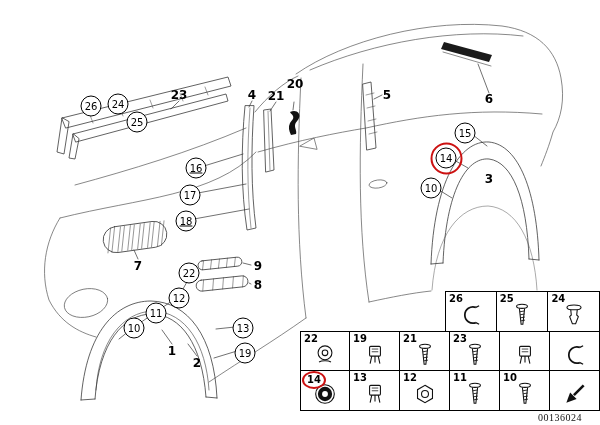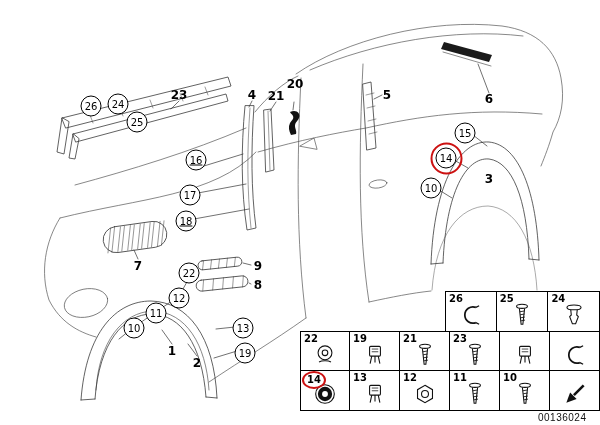--- a/index.html
+++ b/index.html
@@ -20,21 +20,21 @@
   .legend-main{position:absolute;left:300px;top:331px;z-index:4;}
   .legend-main .row{display:flex;}
   .legend-main .row + .row .cell{border-top:none;}
   .cell{position:relative;width:50px;height:40px;box-sizing:border-box;border:1px solid #000;
         background:#fff;display:flex;align-items:center;justify-content:center;cursor:pointer;}
   .cell + .cell{border-left:none;}
   .cell-num{position:absolute;top:2px;left:3px;font-size:10px;font-weight:bold;line-height:1;}
   .cell.highlighted .cell-num{top:0;left:1px;border:2px solid #cc1111;border-radius:50%;padding:2px 3px;}
   .cell-icon{width:26px;height:26px;margin-top:7px;}
   .doc-number{position:absolute;left:538px;top:412px;font-size:10px;letter-spacing:0.5px;color:#111;
-      font-family:Liberation Sans, sans-serif;z-index:4;text-align:center;}
+      font-family:Liberation Serif, serif;z-index:4;text-align:center;}
   .hidden-defs{position:absolute;width:0;height:0;overflow:hidden;}
 </style>
 </head>
 <body>
 
 <svg class="hidden-defs" aria-hidden="true">
   <defs>
     <symbol id="sym-screw-icon" viewBox="0 0 24 24">
       <ellipse cx="12" cy="4" rx="5" ry="1.9" fill="none" stroke="#111"></ellipse>
       <path d="M9.6,6 L11.2,20.5 L12.8,20.5 L14.4,6" fill="none" stroke="#111"></path>
@@ -193,21 +193,21 @@
   </div>
       <div class="callout plain" style="left: 252px; top: 95px;">
     <span class="num">4</span>
   </div>
       <div class="callout plain" style="left: 276px; top: 96px;">
     <span class="num">21</span>
   </div>
       <div class="callout plain" style="left: 295px; top: 84px;">
     <span class="num">20</span>
   </div>
-      <div class="callout circled" style="left: 196px; top: 160px; text-decoration: underline;">
+      <div class="callout circled" style="left: 196px; top: 168px; text-decoration: underline;">
     <span class="num">16</span>
   </div>
       <div class="callout circled" style="left: 190px; top: 195px; text-align: right;">
     <span class="num">17</span>
   </div>
       <div class="callout circled" style="left: 186px; top: 221px; text-decoration: underline;">
     <span class="num">18</span>
   </div>
       <div class="callout plain" style="left: 138px; top: 266px;">
     <span class="num">7</span>

